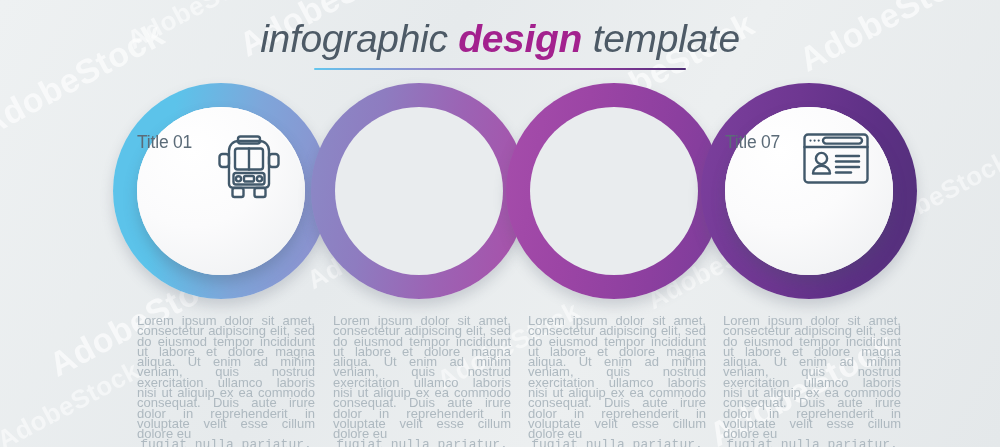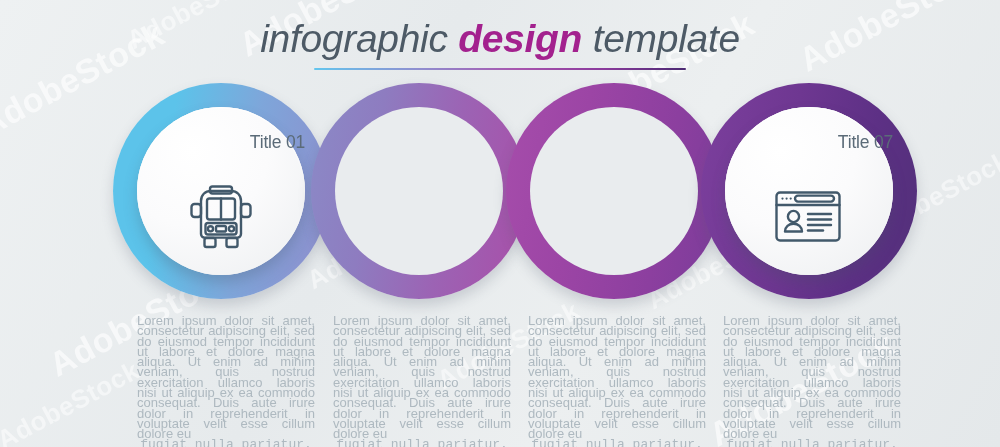--- a/index.html
+++ b/index.html
@@ -95,22 +95,22 @@
   .inner{
     position:absolute;
     inset:24px;
     border-radius:50%;
     background:
       radial-gradient(circle at 33% 26%, #ffffff 0%, #fbfbfc 45%, #eceef0 100%);
     box-shadow:
       0 8px 14px rgba(70,80,100,.26),
       inset 0 1px 2px rgba(255,255,255,.9);
     display:flex;
-    flex-direction:column;
-    align-items:flex-end;
+    flex-direction:row;
+    align-items:flex-start;
     justify-content:flex-start;
     padding-top:25px;
   }
   .card-title{
     font-size:17.5px;
     color:#5b6b78;
     letter-spacing:-.2px;
     font-weight:400;
     margin-bottom:6px;
   }

